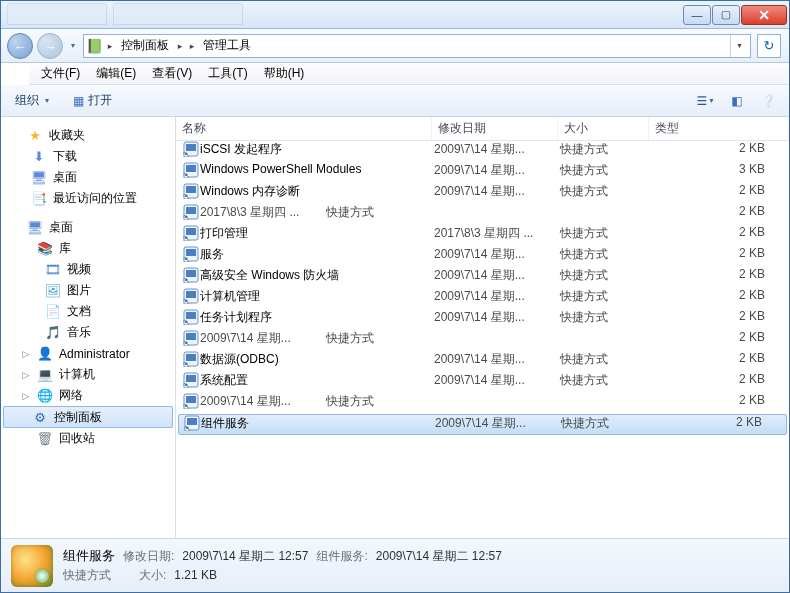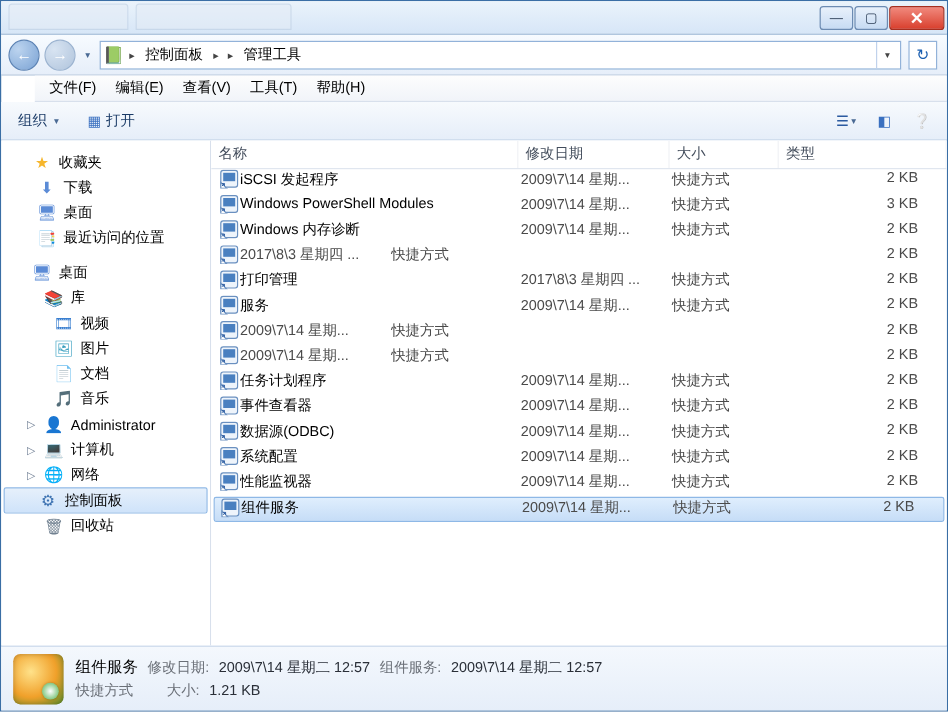--- a/index.html
+++ b/index.html
@@ -315,33 +315,35 @@
           </div>
           <div class="row">
             <span class="ficon shortcut">
               <svg viewBox="0 0 16 16">
                 <rect x="1" y="1" width="14" height="14" rx="2" fill="#eef4fb" stroke="#6a90c0"></rect>
                 <rect x="3" y="3" width="10" height="7" fill="#4a80c0"></rect>
                 <path d="M1 11 L6 16 L1 16 Z" fill="#fff" stroke="#6a90c0"></path>
                 <path d="M2 14 L4 12 M4 12 L4 14 M4 12 L2 12" stroke="#2a5aa0" stroke-width="0.8" fill="none"></path>
               </svg>
             </span>
-            <span class="fdate">2009\7\14 星期...</span>
-            <span class="ftype">快捷方式</span>
-            <span class="fsize">2 KB</span>
-          </div>
-          <div class="row">
-            <span class="ficon shortcut">
-              <svg viewBox="0 0 16 16">
-                <rect x="1" y="1" width="14" height="14" rx="2" fill="#eef4fb" stroke="#6a90c0"></rect>
-                <rect x="3" y="3" width="10" height="7" fill="#4a80c0"></rect>
-                <path d="M1 11 L6 16 L1 16 Z" fill="#fff" stroke="#6a90c0"></path>
-                <path d="M2 14 L4 12 M4 12 L4 14 M4 12 L2 12" stroke="#2a5aa0" stroke-width="0.8" fill="none"></path>
-              </svg>
-            </span>
+            <span class="fname">高级安全 Windows 防火墙</span>
+            <span class="fdate">2009\7\14 星期...</span>
+            <span class="ftype">快捷方式</span>
+            <span class="fsize">2 KB</span>
+          </div>
+          <div class="row">
+            <span class="ficon shortcut">
+              <svg viewBox="0 0 16 16">
+                <rect x="1" y="1" width="14" height="14" rx="2" fill="#eef4fb" stroke="#6a90c0"></rect>
+                <rect x="3" y="3" width="10" height="7" fill="#4a80c0"></rect>
+                <path d="M1 11 L6 16 L1 16 Z" fill="#fff" stroke="#6a90c0"></path>
+                <path d="M2 14 L4 12 M4 12 L4 14 M4 12 L2 12" stroke="#2a5aa0" stroke-width="0.8" fill="none"></path>
+              </svg>
+            </span>
+            <span class="fname">计算机管理</span>
             <span class="fdate">2009\7\14 星期...</span>
             <span class="ftype">快捷方式</span>
             <span class="fsize">2 KB</span>
           </div>
           <div class="row">
             <span class="ficon shortcut">
               <svg viewBox="0 0 16 16">
                 <rect x="1" y="1" width="14" height="14" rx="2" fill="#eef4fb" stroke="#6a90c0"></rect>
                 <rect x="3" y="3" width="10" height="7" fill="#4a80c0"></rect>
                 <path d="M1 11 L6 16 L1 16 Z" fill="#fff" stroke="#6a90c0"></path>
@@ -355,21 +357,20 @@
           </div>
           <div class="row">
             <span class="ficon shortcut">
               <svg viewBox="0 0 16 16">
                 <rect x="1" y="1" width="14" height="14" rx="2" fill="#eef4fb" stroke="#6a90c0"></rect>
                 <rect x="3" y="3" width="10" height="7" fill="#4a80c0"></rect>
                 <path d="M1 11 L6 16 L1 16 Z" fill="#fff" stroke="#6a90c0"></path>
                 <path d="M2 14 L4 12 M4 12 L4 14 M4 12 L2 12" stroke="#2a5aa0" stroke-width="0.8" fill="none"></path>
               </svg>
             </span>
-            <span class="fname">事件查看器</span>
             <span class="fdate">2009\7\14 星期...</span>
             <span class="ftype">快捷方式</span>
             <span class="fsize">2 KB</span>
           </div>
           <div class="row">
             <span class="ficon shortcut">
               <svg viewBox="0 0 16 16">
                 <rect x="1" y="1" width="14" height="14" rx="2" fill="#eef4fb" stroke="#6a90c0"></rect>
                 <rect x="3" y="3" width="10" height="7" fill="#4a80c0"></rect>
                 <path d="M1 11 L6 16 L1 16 Z" fill="#fff" stroke="#6a90c0"></path>
@@ -397,21 +398,20 @@
           </div>
           <div class="row">
             <span class="ficon shortcut">
               <svg viewBox="0 0 16 16">
                 <rect x="1" y="1" width="14" height="14" rx="2" fill="#eef4fb" stroke="#6a90c0"></rect>
                 <rect x="3" y="3" width="10" height="7" fill="#4a80c0"></rect>
                 <path d="M1 11 L6 16 L1 16 Z" fill="#fff" stroke="#6a90c0"></path>
                 <path d="M2 14 L4 12 M4 12 L4 14 M4 12 L2 12" stroke="#2a5aa0" stroke-width="0.8" fill="none"></path>
               </svg>
             </span>
-            <span class="fname">性能监视器</span>
             <span class="fdate">2009\7\14 星期...</span>
             <span class="ftype">快捷方式</span>
             <span class="fsize">2 KB</span>
           </div>
           <div class="row selected">
             <span class="ficon shortcut">
               <svg viewBox="0 0 16 16">
                 <rect x="1" y="1" width="14" height="14" rx="2" fill="#eef4fb" stroke="#6a90c0"></rect>
                 <rect x="3" y="3" width="10" height="7" fill="#4a80c0"></rect>
                 <path d="M1 11 L6 16 L1 16 Z" fill="#fff" stroke="#6a90c0"></path>

